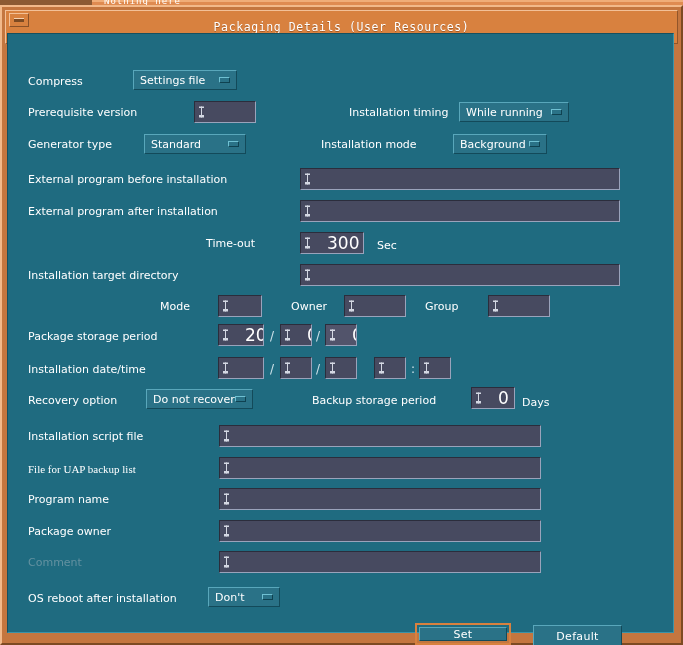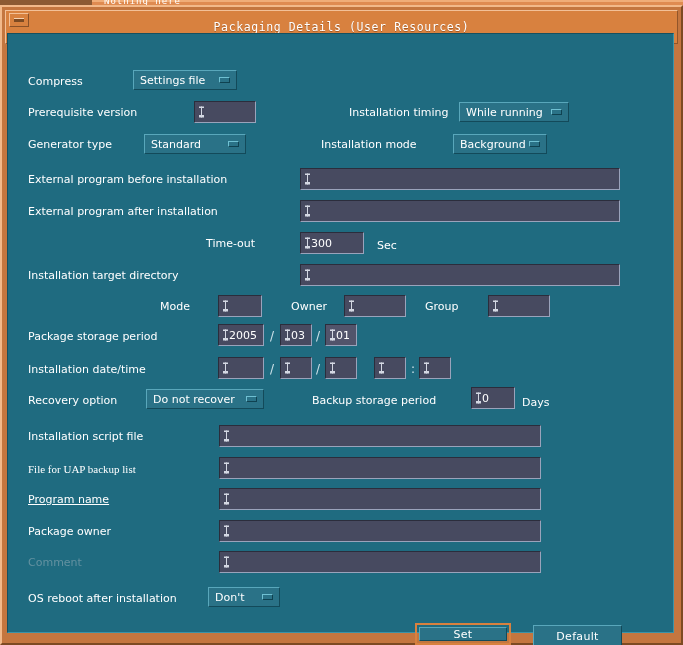--- a/index.html
+++ b/index.html
@@ -111,25 +111,25 @@
 
   
   .field {
     position: absolute;
     background: #474a60;
     border-top: 1px solid #2b2d3c;
     border-left: 1px solid #2b2d3c;
     border-right: 1px solid #9aa3bb;
     border-bottom: 1px solid #9aa3bb;
     color: #ffffff;
-    font-size: 11px;
+    font-size: 17px;
     font-family: "DejaVu Sans", "Liberation Sans", sans-serif;
     line-height: 1;
     display: flex; align-items: center;
-    padding-left: 10px;
+    padding-left: 26px;
     white-space: nowrap;
     overflow: hidden;
   }
   .field.focus { background: #52546b; }
   
   .field::before {
     content: "";
     position: absolute;
     left: 4px; top: 50%;
     transform: translateY(-50%);
@@ -271,36 +271,36 @@
     <div class="field" style="left:210px; top:323px; width:46px; height:22px;"></div>
     <div class="sep" style="left:262px; top:328px;">/</div>
     <div class="field" style="left:272px; top:323px; width:32px; height:22px;"></div>
     <div class="sep" style="left:308px; top:328px;">/</div>
     <div class="field" style="left:317px; top:323px; width:32px; height:22px;"></div>
     <div class="field" style="left:366px; top:323px; width:32px; height:22px;"></div>
     <div class="sep" style="left:403px; top:328px;">:</div>
     <div class="field" style="left:411px; top:323px; width:32px; height:22px;"></div>
 
     <div class="lbl" style="left:20px; top:360px;">Recovery option</div>
-    <div class="optmenu" style="left:110px; top:355px; width:118px; height:20px;">
+    <div class="optmenu" style="left:110px; top:355px; width:107px; height:20px;">
       <span>Do not recover</span>
       <span class="ind"></span>
     </div>
 
     <div class="lbl" style="left:304px; top:360px;">Backup storage period</div>
     <div class="field" style="left:463px; top:353px; width:44px; height:22px;">0</div>
     <div class="lbl" style="left:514px; top:362px;">Days</div>
 
     <div class="lbl" style="left:20px; top:396px;">Installation script file</div>
     <div class="field" style="left:211px; top:391px; width:322px; height:22px;"></div>
 
     <div class="lbl" style="left:20px; top:428px;font-family:Liberation Serif, serif;">File for UAP backup list</div>
     <div class="field" style="left:211px; top:423px; width:322px; height:22px;"></div>
 
-    <div class="lbl" style="left:20px; top:459px;text-decoration:underline;">Program name</div>
+    <div class="lbl" style="left:20px; top:459px;">Program name</div>
     <div class="field" style="left:211px; top:454px; width:322px; height:22px;"></div>
 
     <div class="lbl" style="left:20px; top:491px;">Package owner</div>
     <div class="field" style="left:211px; top:486px; width:322px; height:22px;"></div>
 
     <div class="lbl dim" style="left:20px; top:522px;">Comment</div>
     <div class="field" style="left:211px; top:517px; width:322px; height:22px;"></div>
 
     <div class="lbl" style="left:20px; top:558px;">OS reboot after installation</div>
     <div class="optmenu" style="left:172px; top:553px; width:72px; height:20px;">

